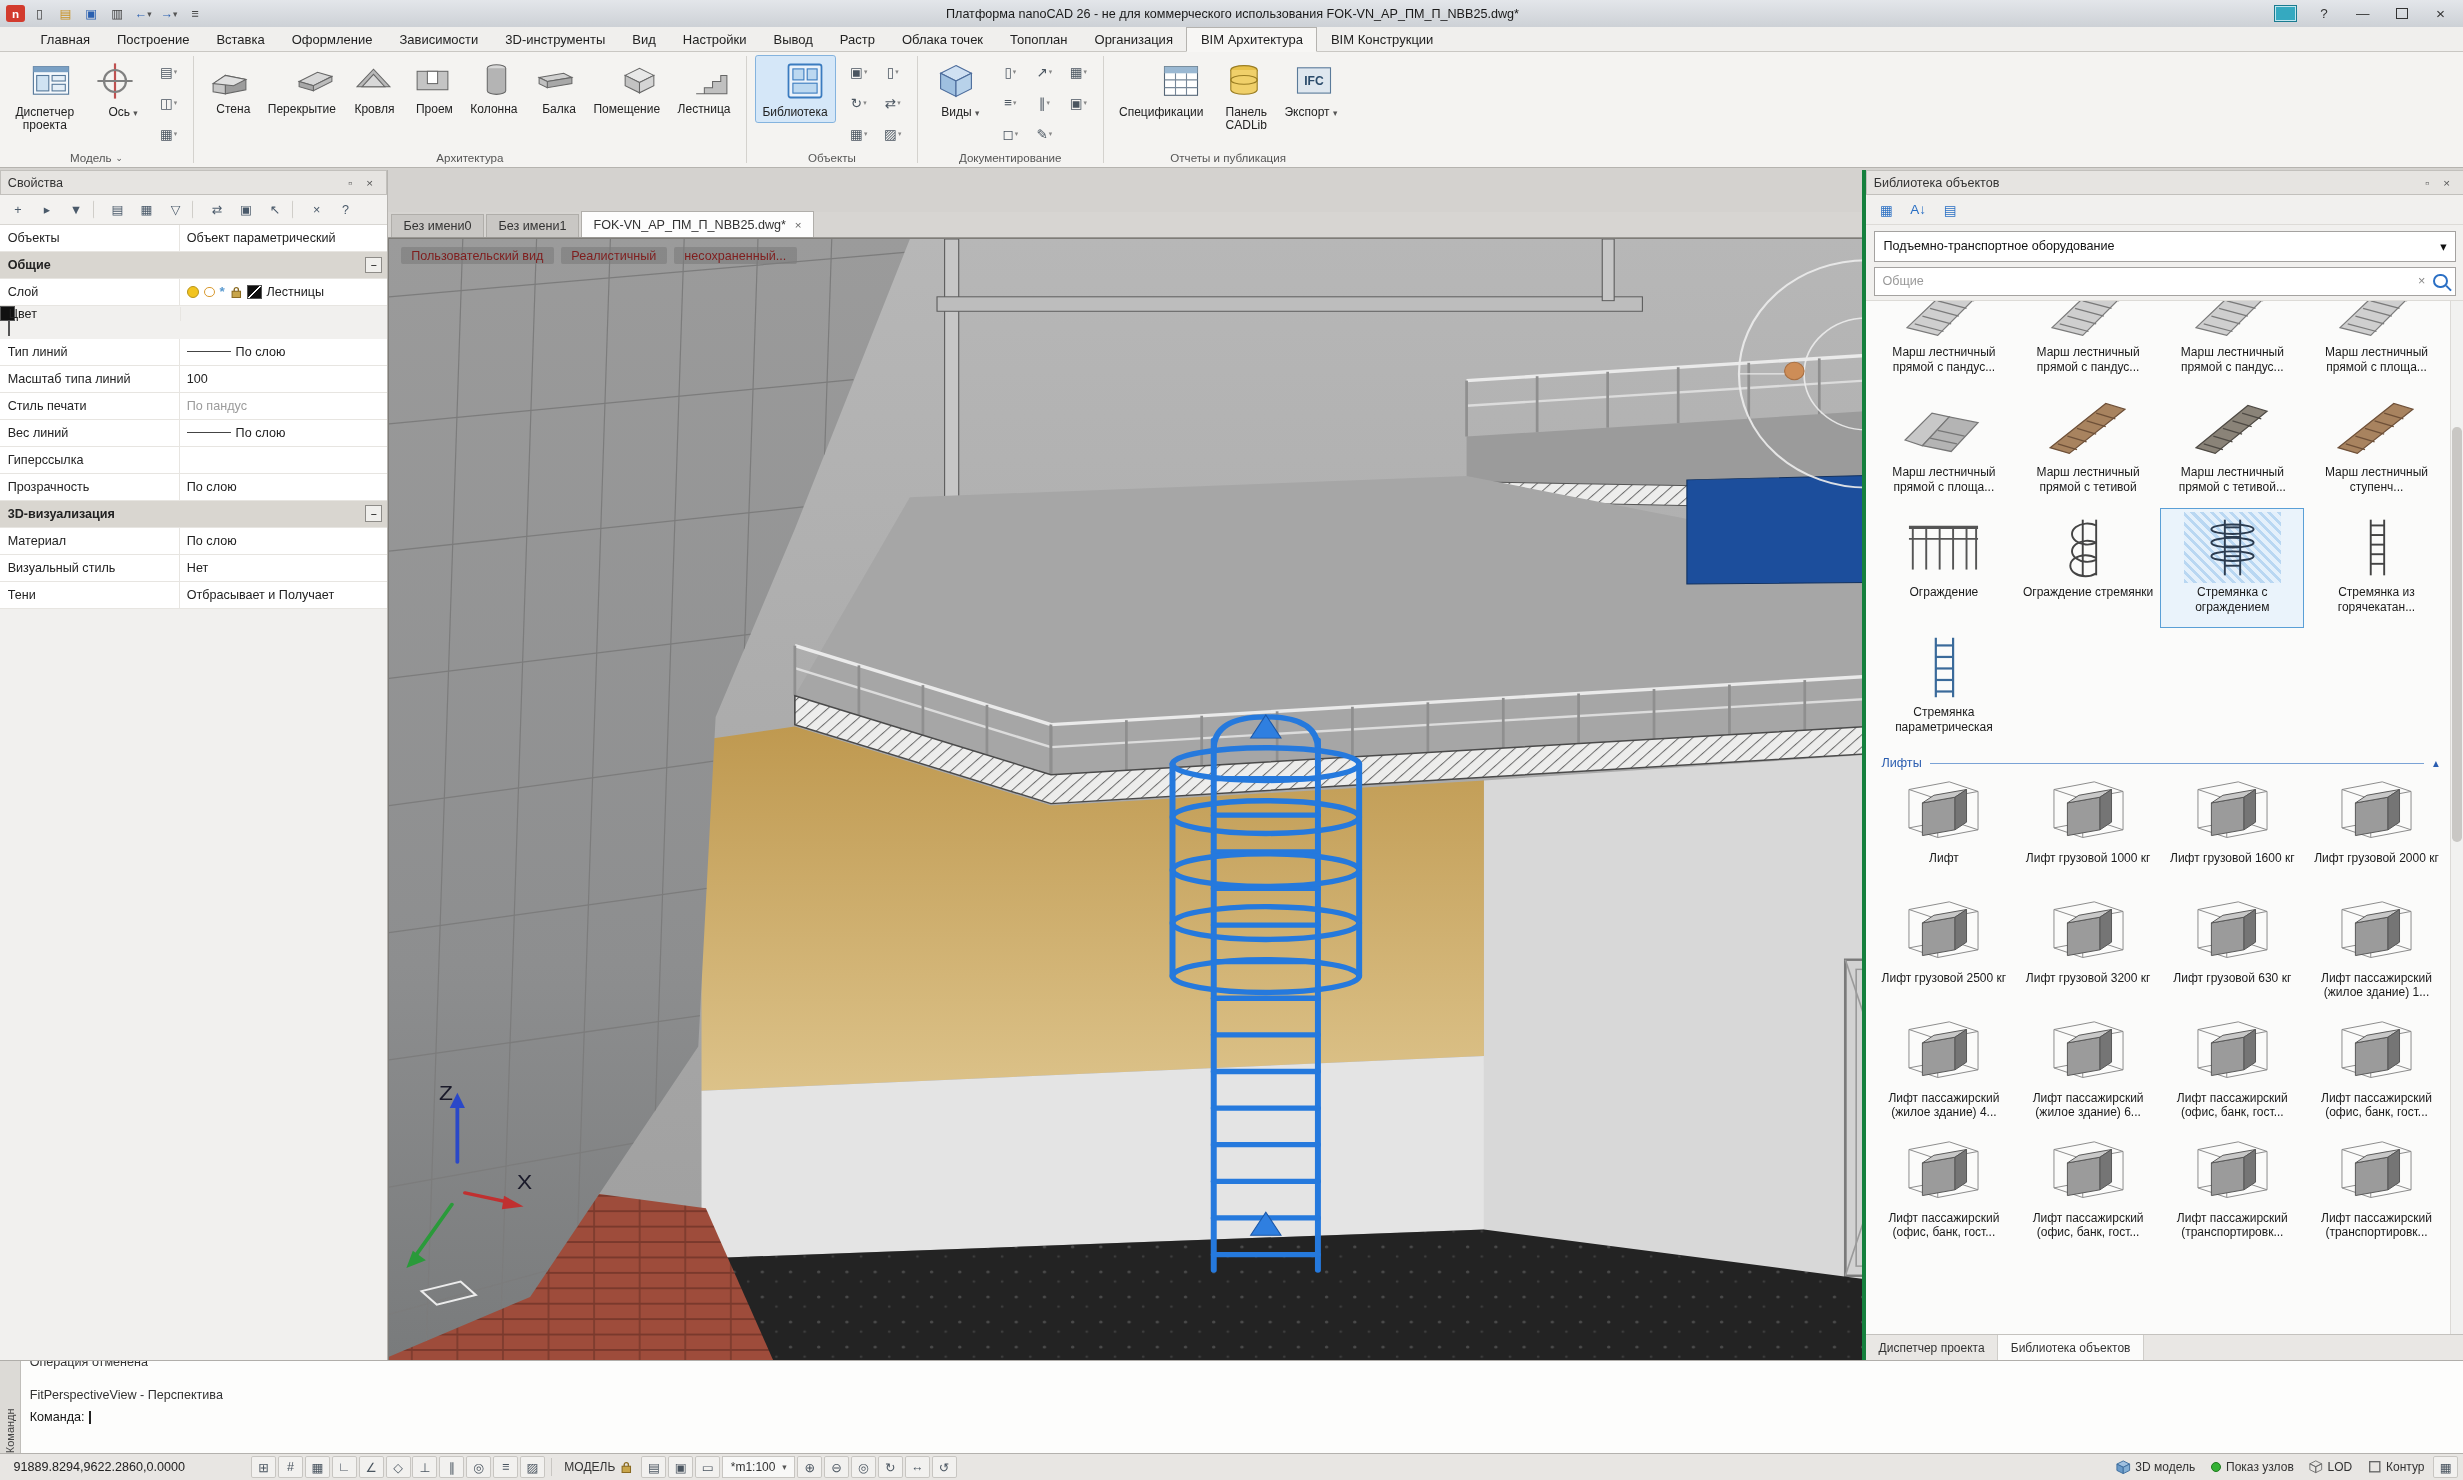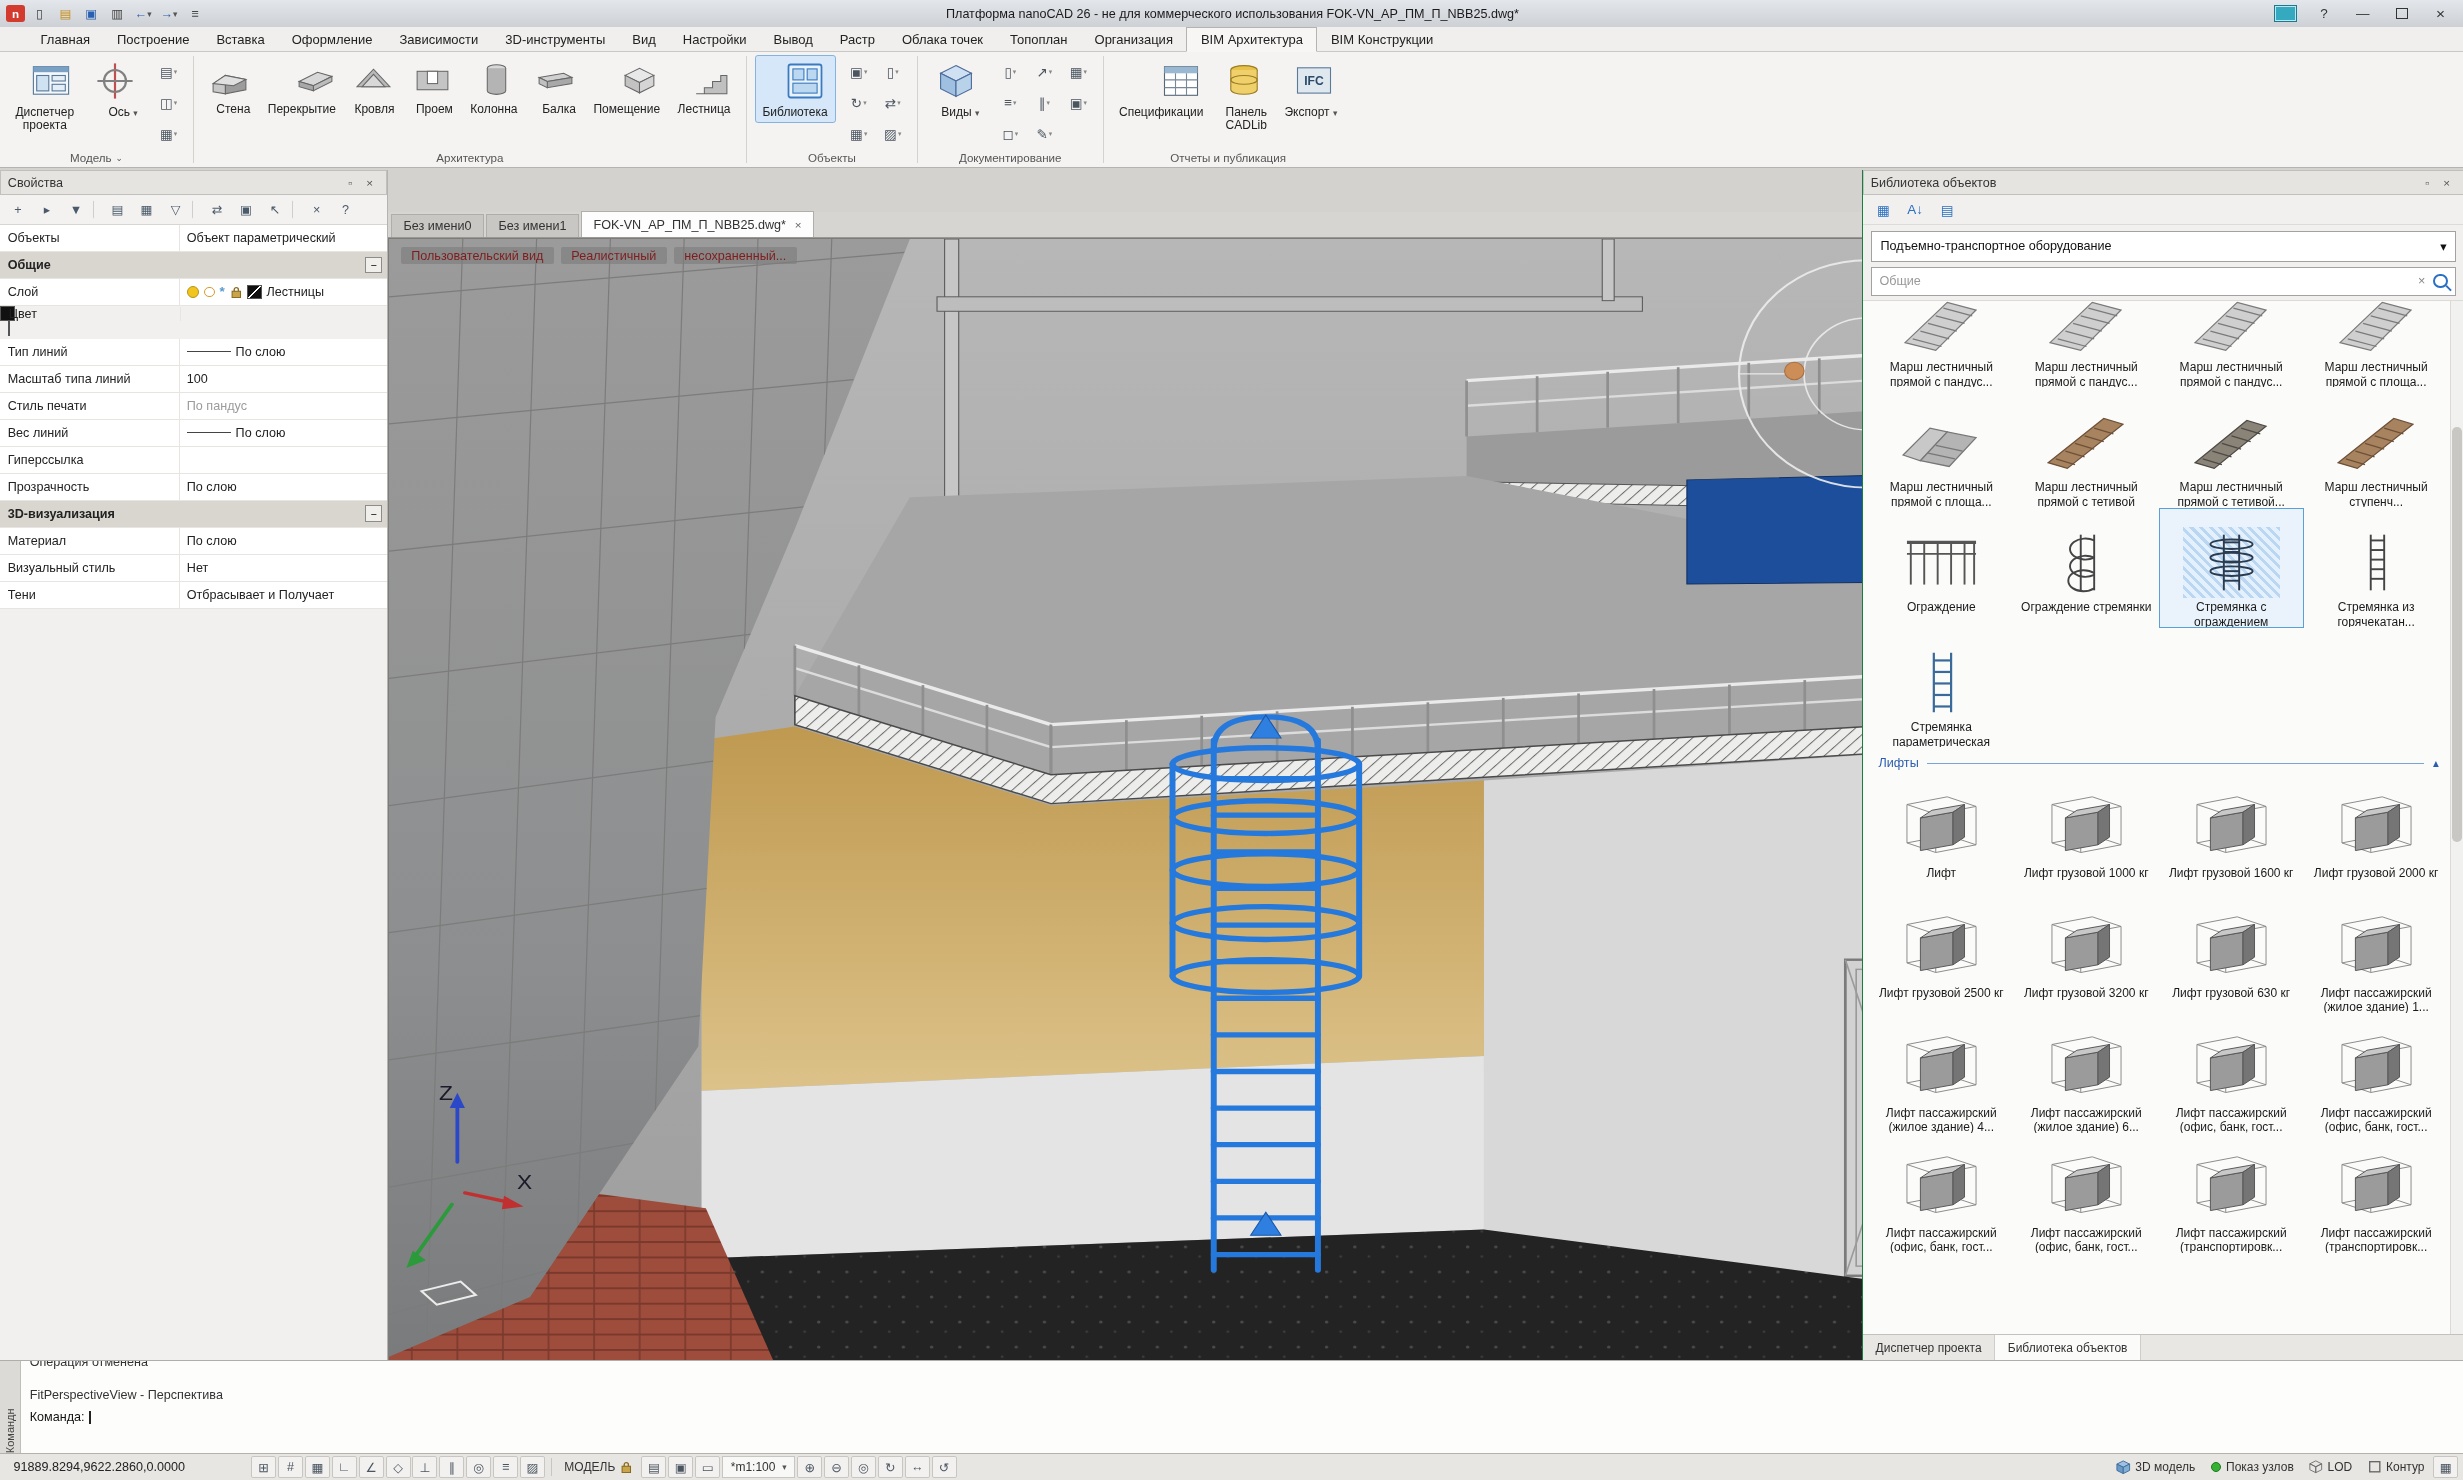--- a/index.html
+++ b/index.html
@@ -76,32 +76,32 @@
   #viewport{flex:1;position:relative;border:1px solid #7e7c78;box-sizing:border-box;overflow:hidden;background:#a8a8a8;}
   #scene{position:absolute;left:0;top:0;width:100%;height:100%;}
   .vp-controls{position:absolute;left:11.6px;top:7.7px;display:flex;gap:6.8px;}
   .vp-chip{background:rgba(125,125,125,.62);color:#7f1d1d;padding:1.9px 10.6px;font-size:12.6px;border-radius:1.9px;white-space:nowrap;}
   #layouttabs{height:26px;background:#e3e1de;border-top:1px solid #a8a6a2;display:flex;align-items:center;font-size:12px;padding-left:4.8px;box-sizing:border-box;}
   .lt-menu{width:23px;height:19.3px;display:flex;align-items:center;justify-content:center;color:#555;}
   .ltab{padding:2.9px 10.6px;margin:0 1px;color:#222;white-space:nowrap;}
   .ltab.active{background:#fbfbfa;border:1px solid #9a9894;}
 
   
-  #library{position:absolute;left:1862px;top:170px;width:602px;height:1190px;background:#f1f0ee;border-left:1px solid #15803d;display:flex;flex-direction:column;box-sizing:border-box;}
+  #library{position:absolute;left:1862px;top:170px;width:602px;height:1190px;background:#f1f0ee;border-left:4px solid #15803d;display:flex;flex-direction:column;box-sizing:border-box;}
   .lib-toolbar{height:29px;display:flex;align-items:center;gap:2.9px;padding:0 5.8px;border-bottom:1px solid #dddbd7;}
   .lib-tbtn{width:27px;height:23px;display:flex;align-items:center;justify-content:center;color:#2a6fc4;font-size:13.5px;border:1px solid transparent;}
   .lib-select{margin:5.8px 7.7px 2.9px;height:29px;border:1px solid #a4a2a0;background:#fff;display:flex;align-items:center;padding:0 8.7px;font-size:12.6px;color:#111;}
   .lib-select .sp{flex:1;}
   .lib-filter{margin:1.9px 7.7px 4.8px;height:27px;border:1px solid #a4a2a0;background:#fff;display:flex;align-items:center;padding:0 7.7px;gap:7.7px;}
   .lib-filter .ph{flex:1;color:#999;font-size:12.6px;}
   .mag{width:10.6px;height:10.6px;border:2.1px solid #2a6fc4;border-radius:50%;position:relative;display:inline-block;}
   .mag:after{content:"";position:absolute;width:6.8px;height:2.3px;background:#2a6fc4;transform:rotate(45deg);right:-5.8px;bottom:-2.9px;}
   .lib-list{flex:1;position:relative;overflow:hidden;background:#fbfbfa;border-top:1px solid #dddbd7;}
   .lib-grid{display:grid;grid-template-columns:repeat(4,1fr);padding:0 15.4px 0 5.8px;margin-top:-33px;}
-  .lib-item{height:120px;display:flex;flex-direction:column;align-items:center;padding-top:18px;box-sizing:border-box;border:1px solid transparent;}
+  .lib-item{height:120px;display:flex;flex-direction:column;align-items:center;padding-top:3px;box-sizing:border-box;border:1px solid transparent;}
   .lib-item.selected{border-color:#5a9fd6;background:#eaf3fb;}
   .lib-item.selected .lib-thumb{background:repeating-linear-gradient(45deg,#b9d7f2 0 2.9px,#e4f0fb 2.9px 6.8px);}
   .lib-thumb{width:97px;height:71px;}
   .lib-thumb svg{width:100%;height:100%;}
   .lib-lbl{font-size:12px;text-align:center;line-height:1.2;margin-top:1.9px;color:#1a1a1a;max-height:30px;overflow:hidden;padding:0 1.9px;}
   .lib-sec{grid-column:1 / -1;display:flex;align-items:center;gap:8.7px;color:#2a5db0;font-size:12.6px;padding:7.7px 9.7px 3.9px;}
   .sec-line{flex:1;border-top:1px solid #7aa3d6;}
   .sec-arr{color:#2a5db0;font-size:11.6px;}
   .lib-scroll{position:absolute;right:0;top:0;bottom:0;width:13.5px;background:#f1f1f0;border-left:1px solid #dcdad7;}
   .lib-thumb-bar{position:absolute;left:1.9px;right:1.9px;top:126px;height:415px;background:#c9c7c4;border-radius:4.8px;}

